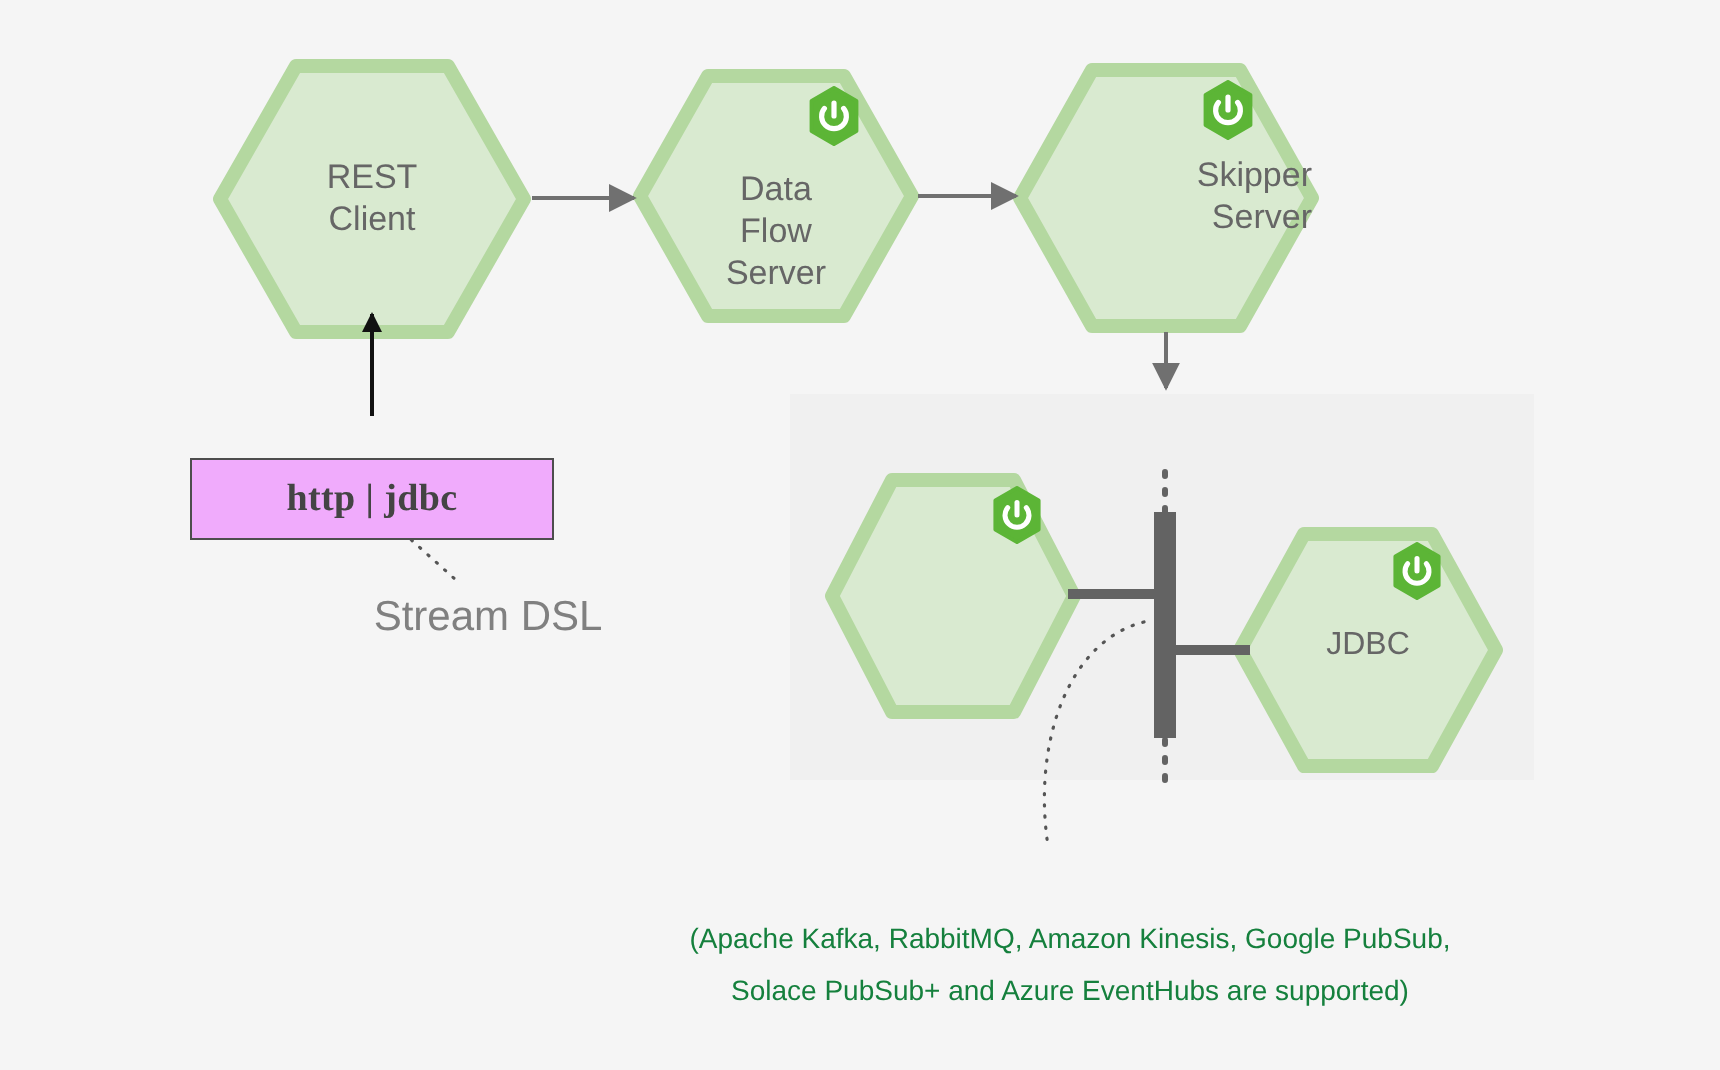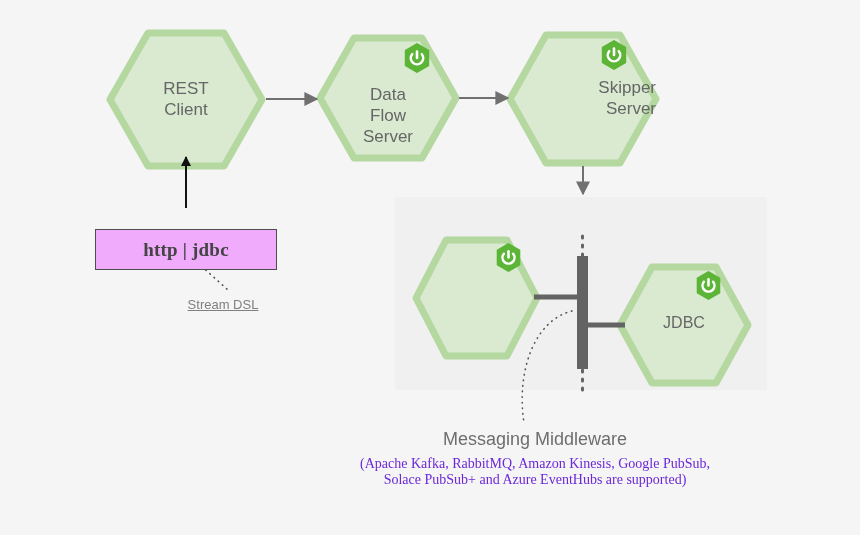--- a/index.html
+++ b/index.html
@@ -66,41 +66,39 @@
     font-size: 19px;
     color: #444444;
     letter-spacing: 0.2px;
   }
   .annot {
     position: absolute;
     color: #808080;
     text-align: center;
   }
   .annot-stream {
-    left: 115px;
+    left: 136px;
     top: 297px;
     width: 216px;
-    font-size: 13px;
-    text-decoration: underline;
+    font-size: 21px;
   }
   .annot-mw-title {
     left: 330px;
     top: 429px;
     width: 410px;
     font-size: 18px;
     color: #6e6e6e;
   }
   .annot-mw-sub {
     left: 285px;
     top: 456px;
     width: 500px;
     font-size: 14px;
-    line-height: 16px;
-    color: #6d28d9;
-    font-family: Liberation Serif, serif;
+    line-height: 26px;
+    color: #15803d;
   }
 </style>
 </head>
 <body>
 
 <div id="diagram">
 
   <svg class="svg-layer" viewBox="0 0 860 535">
     <defs>
       <marker id="arrow-gray" viewBox="0 0 10 10" refX="9" refY="5" markerWidth="7" markerHeight="7" orient="auto-start-reverse">
@@ -188,18 +186,17 @@
 
   <div class="hex-label small" style="left:620px; top:313px; width:128px;">JDBC</div>
 
 
   <div class="dsl-box">
     <span>http | jdbc</span>
   </div>
 
   <div class="annot annot-stream">Stream DSL</div>
 
-  <div class="annot annot-mw-title">Messaging Middleware</div>
 
   <div class="annot annot-mw-sub" style="white-space: pre-line;">(Apache Kafka, RabbitMQ, Amazon Kinesis, Google PubSub,
 Solace PubSub+ and Azure EventHubs are supported)</div>
 
 </div>
 
 </body></html>

